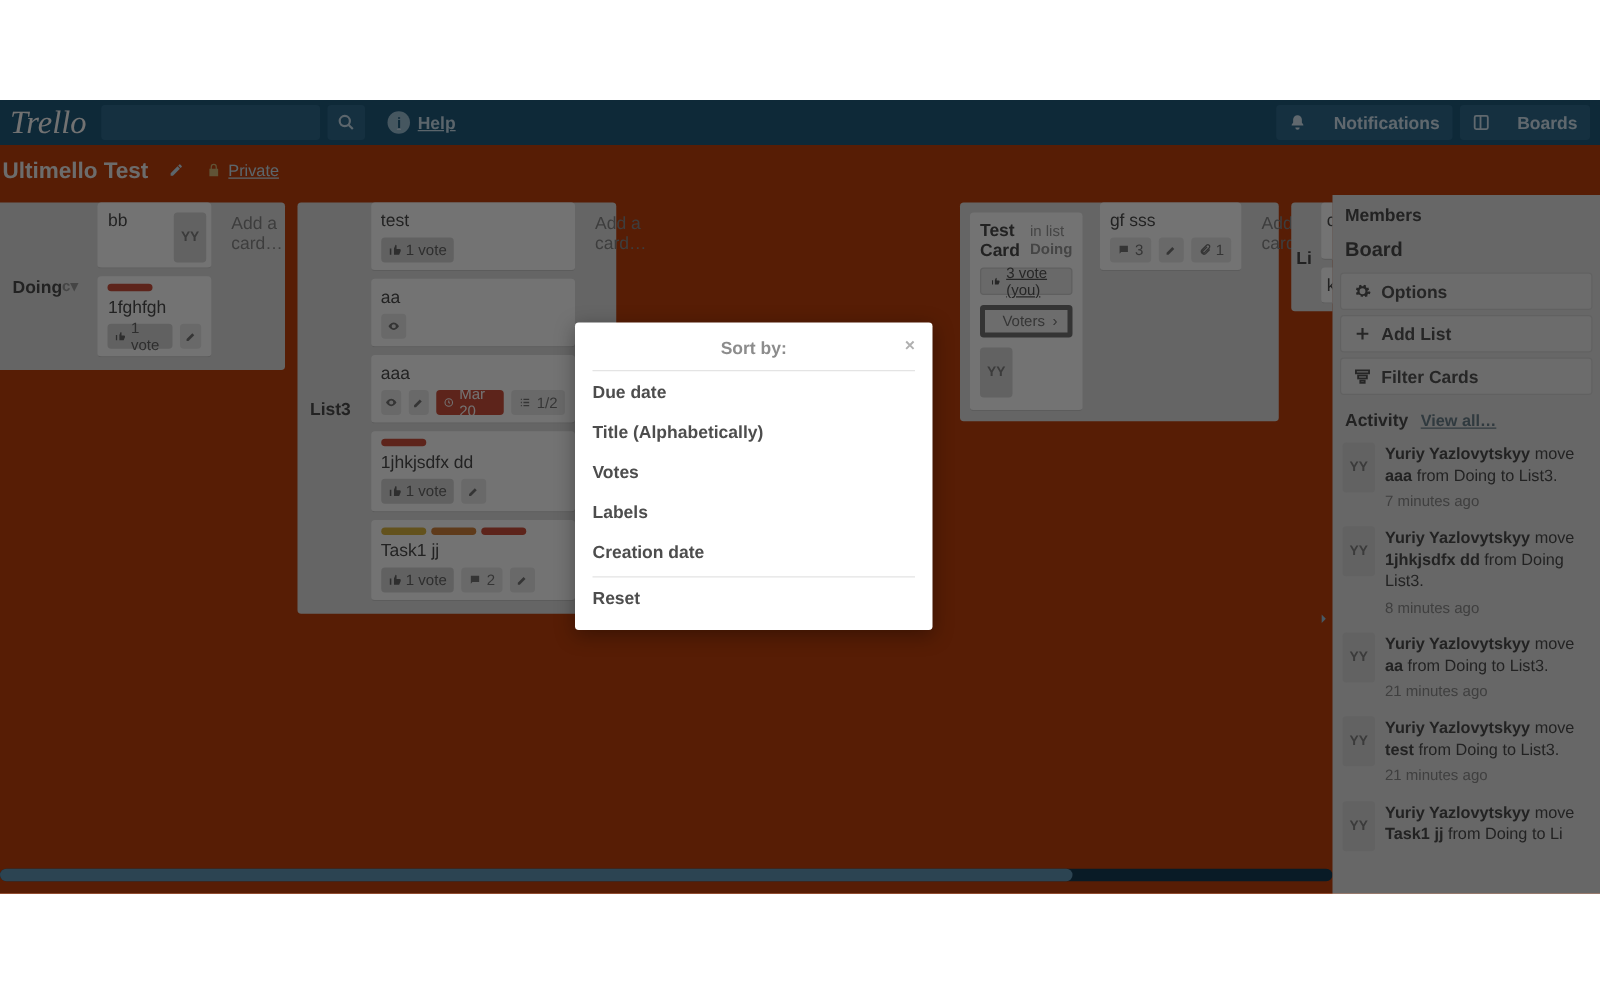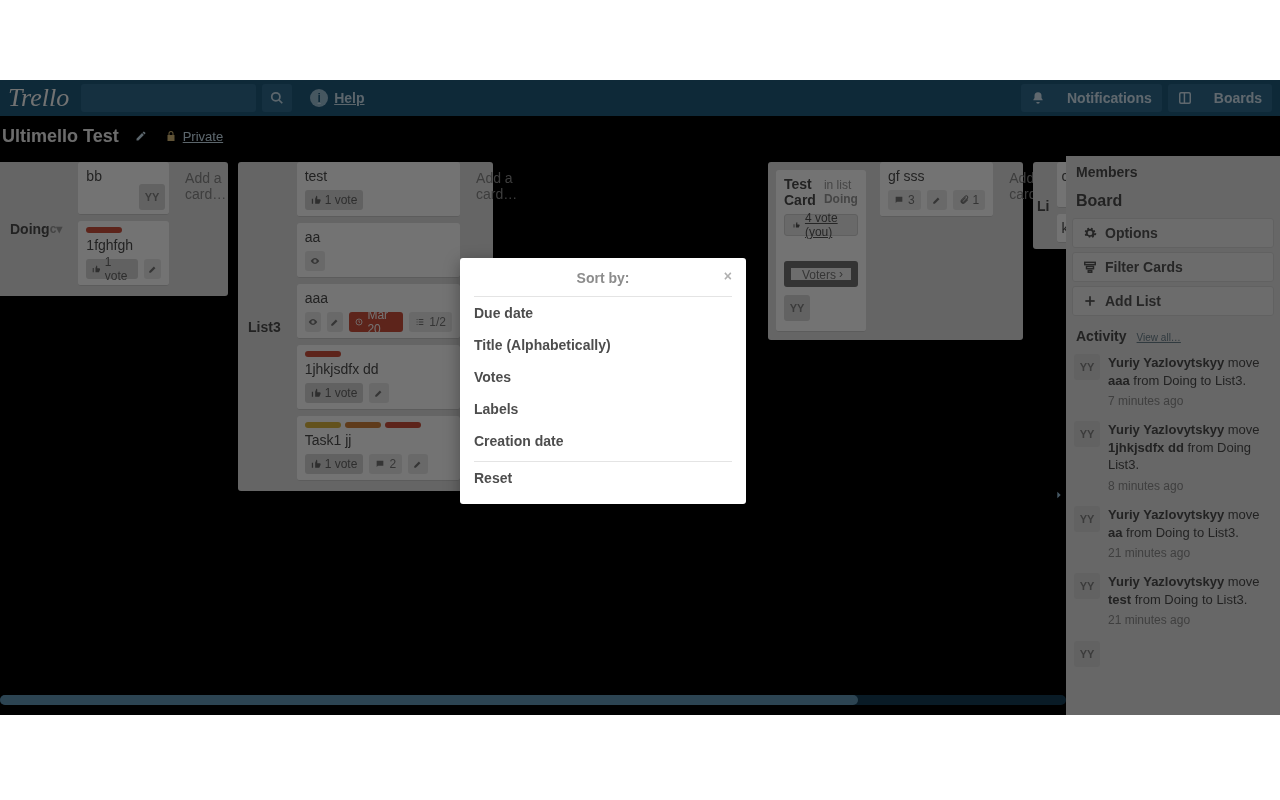--- a/index.html
+++ b/index.html
@@ -10,21 +10,21 @@
   background: #fff;
   width: 1280px;
   height: 800px;
   overflow: hidden;
   position: relative;
 }
 .whitespace-top { height: 80px; background: #fff; }
 .app-wrap {
   position: relative;
   height: 635px;
-  background: #000000;
+  background: #c2410c;
   overflow: hidden;
 }
 .dim-overlay {
   position: absolute;
   top: 0; left: 0; right: 0; bottom: 0;
   background: rgba(0,0,0,0.55);
   z-index: 50;
   pointer-events: none;
 }
 .topbar {
@@ -139,21 +139,21 @@
   display:inline-flex; align-items:center; gap:4px;
   background:#e9e9e9; color:#777;
   height:20px; padding:0 6px; border-radius:3px;
   font-size:12px;
 }
 .badge.darker { background:#d7d7d7; color:#666; }
 .badge.red { background:#cf513d; color:#fff; }
 .badge-icon { width:20px; height:20px; justify-content:center; padding:0; }
 .add-card { padding:8px 10px; color:#888; }
 .mini-avatar {
-  width:26px; height:26px; border-radius:3px;
+  width:26px; height:40px; border-radius:3px;
   background:#d9d9d9; color:#848484;
   display:flex; align-items:center; justify-content:center;
   font-size:11px; font-weight:700;
   position:absolute; right:6px;
 }
 .card .mini-avatar { top:auto; bottom:4px; right:4px; }
 
 
 .testcard-wrap { padding: 8px; }
 .testcard {
@@ -163,34 +163,34 @@
 .testcard-head { display:flex; align-items:baseline; gap:8px; font-size:14px;}
 .testcard-head .intxt { color:#999; font-size:12px; }
 .vote-btn {
   display:inline-flex; align-items:center; gap:5px;
   background:#e9e9e9; border:1px solid #d2d2d2;
   height:22px; padding:0 8px; border-radius:3px;
   font-size:12px; color:#555; margin-top:6px; text-decoration:underline;
 }
 .voters-row {
   display:flex; align-items:center; justify-content:space-between;
-  background:#f2f2f2; border:7px solid #737373; border-radius:3px;
-  height:26px; padding:0 8px; margin-top:25px; font-size:12px; color:#777;
+  background:#f2f2f2; border:4px solid #737373; border-radius:3px;
+  height:26px; padding:0 8px; margin-top:8px; font-size:12px; color:#777;
 }
 .voters-av { display:flex; gap:6px; margin-top:8px; }
 .voters-av .mini-avatar { position:static; }
 
 .sidebar {
   position:absolute; top:76px; right:0; bottom:0;
   width:214px; background:#e4e4e4;
   color:#4d4d4d; overflow:hidden;
 }
 .side-section-h { padding:8px 10px 4px 10px; font-weight:700; color:#4d4d4d; }
 .side-section-h.withlink { display:flex; align-items:baseline; gap:10px; }
-.side-section-h .viewall { color:#6b808c; text-decoration:underline; font-size:10px; font-weight:400;}
+.side-section-h .viewall { color:#6b808c; text-decoration:underline; font-size:13px; font-weight:700;}
 .side-btn {
   display:flex; align-items:center; gap:8px;
   background:#efefef; border:1px solid #d8d8d8;
   height:30px; margin:4px 6px; padding:0 10px;
   border-radius:3px; color:#555; font-weight:600;
 }
 .activity-list { padding:0 6px; }
 .activity {
   display:flex; gap:8px; padding:6px 2px;
 }
@@ -440,21 +440,21 @@
       <div class="testcard-wrap">
         <div class="testcard">
           <div class="testcard-head">
             <b>Test Card</b>
             <span class="intxt"><span>in list</span> <b>Doing</b></span>
           </div>
           <div class="vote-btn">
             <svg width="10" height="10" viewBox="0 0 24 24" fill="currentColor">
                 <path d="M2 21h3V9H2v12zm19-11h-6V4a2 2 0 00-2-2l-3 7v12h10l3-7v-2a2 2 0 00-2-2z"></path>
               </svg>
-            <span>4 vote (you)</span>
+            <span>3 vote (you)</span>
           </div>
           <div class="voters-row">
             <span style="margin:auto">Voters</span>
             <span>›</span>
           </div>
           <div class="voters-av">
             <div class="mini-avatar">YY</div>
           </div>
         </div>
       </div>
@@ -511,34 +511,34 @@
   <div class="sidebar">
     <div class="side-section-h">Members</div>
     <div class="side-section-h" style="font-size:16px;">Board</div>
     <div class="side-btn">
       <svg width="14" height="14" viewBox="0 0 24 24" fill="currentColor">
           <path d="M12 8a4 4 0 100 8 4 4 0 000-8zm9 4l2 1-1 3-2-.5a8 8 0 01-1.5 1.5l.5 2-3 1-1-2h-2l-1 2-3-1 .5-2A8 8 0 016 16.5L4 17l-1-3 2-1v-2L3 10l1-3 2 .5A8 8 0 017.5 6L7 4l3-1 1 2h2l1-2 3 1-.5 2A8 8 0 0118 7.5l2-.5 1 3-2 1v2z"></path>
         </svg>
       <span>Options</span>
     </div>
     <div class="side-btn">
+      <svg width="14" height="14" viewBox="0 0 24 24" fill="none" stroke="currentColor" stroke-width="3">
+          <line x1="12" y1="4" x2="12" y2="20"></line>
+          <line x1="4" y1="12" x2="20" y2="12"></line>
+        </svg>
+      <span>Add List</span>
+    </div>
+    <div class="side-btn">
       <svg width="14" height="14" viewBox="0 0 24 24" fill="none" stroke="currentColor" stroke-width="2.5">
           <rect x="3" y="4" width="18" height="4"></rect>
           <rect x="6" y="11" width="12" height="4"></rect>
           <rect x="9" y="18" width="6" height="3"></rect>
         </svg>
       <span>Filter Cards</span>
     </div>
-    <div class="side-btn">
-      <svg width="14" height="14" viewBox="0 0 24 24" fill="none" stroke="currentColor" stroke-width="3">
-          <line x1="12" y1="4" x2="12" y2="20"></line>
-          <line x1="4" y1="12" x2="20" y2="12"></line>
-        </svg>
-      <span>Add List</span>
-    </div>
     <div class="side-section-h withlink">
       <span>Activity</span>
       <span class="viewall">View all…</span>
     </div>
     <div class="activity-list" id="activity-list">
         <div class="activity">
           <div class="mini-avatar">YY</div>
           <div class="atxt"><b>Yuriy Yazlovytskyy</b> move <b>aaa</b> from Doing to List3.<span class="ago">7 minutes ago</span></div>
         </div>
         <div class="activity">
@@ -548,20 +548,21 @@
         <div class="activity">
           <div class="mini-avatar">YY</div>
           <div class="atxt"><b>Yuriy Yazlovytskyy</b> move <b>aa</b> from Doing to List3.<span class="ago">21 minutes ago</span></div>
         </div>
         <div class="activity">
           <div class="mini-avatar">YY</div>
           <div class="atxt"><b>Yuriy Yazlovytskyy</b> move <b>test</b> from Doing to List3.<span class="ago">21 minutes ago</span></div>
         </div>
         <div class="activity">
           <div class="mini-avatar">YY</div>
+          <div class="atxt"><b>Yuriy Yazlovytskyy</b> move <b>Task1 jj</b> from Doing to Li<span class="ago"></span></div>
         </div>
       </div>
   </div>
 
   <div class="dim-overlay"></div>
 
   <div class="popover">
     <div class="popover-head">
       <span>Sort by:</span>
       <span class="popover-close">×</span>

